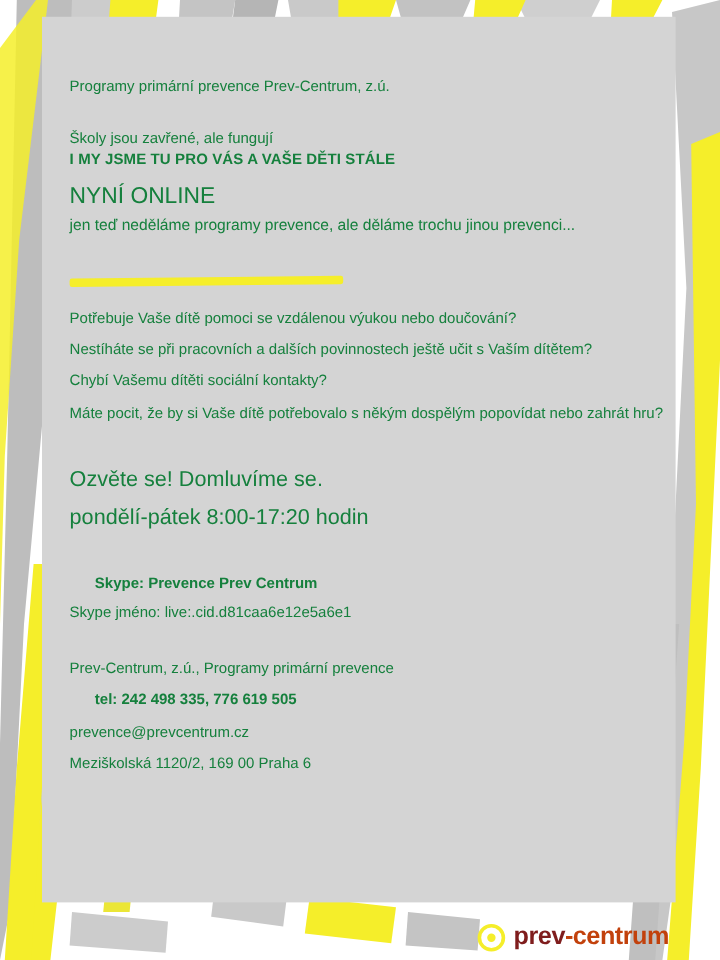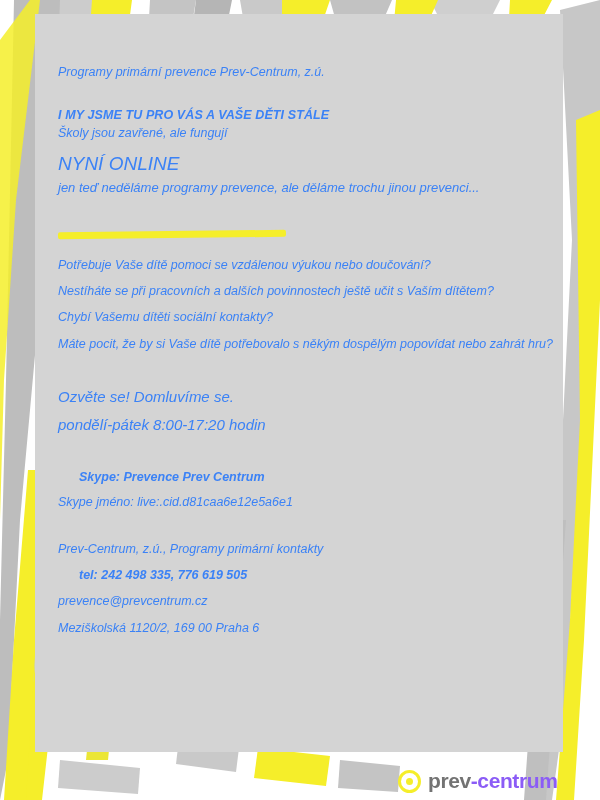--- a/index.html
+++ b/index.html
@@ -43,23 +43,22 @@
 
   
   #content {
     position: absolute;
     left: 58px;
     top: 64px;
     width: 500px;
   }
 
   .line {
-    color: #3b82f6;
+    color: #15803d;
     line-height: 1.38;
-    font-style: italic;
   }
 
   .t-intro {
     font-size: 12.5px;
     margin-bottom: 26px;
   }
   .t-small {
     font-size: 12.5px;
   }
   .t-bold-caps {
@@ -92,21 +91,21 @@
   }
   .q-block .line {
     font-size: 12.5px;
     margin-bottom: 9px;
   }
 
   .cta {
     margin-top: 34px;
   }
   .cta .line {
-    font-size: 15px;
+    font-size: 18px;
     margin-bottom: 7px;
   }
 
   .contact1 {
     margin-top: 34px;
   }
   .contact1 .line {
     font-size: 12.5px;
     margin-bottom: 7px;
   }
@@ -160,22 +159,22 @@
     height: 7px;
     margin: -3.5px 0 0 -3.5px;
     border-radius: 50%;
     background: #f5ee2a;
   }
   .logo-text {
     font-size: 21px;
     font-weight: bold;
     letter-spacing: -0.4px;
   }
-  .logo-prev { color: #737373; }
-  .logo-centrum { color: #8b5cf6; }
+  .logo-prev { color: #7f1d1d; }
+  .logo-centrum { color: #c2410c; }
 </style>
 </head>
 <body>
 
 <div id="poster">
 
   <div class="bg-layer">
     <svg width="600" height="800" viewBox="0 0 600 800" xmlns="http://www.w3.org/2000/svg">
 
       <path d="M14 0 L62 0 L40 300 L20 520 L8 760 L0 800 L0 620 L6 380 Z" fill="#bdbdbd"></path>
@@ -209,22 +208,22 @@
 
   <div id="paper"></div>
 
   <div class="yellow-underline"></div>
 
   <div id="content">
 
     <div class="line t-intro">Programy primární prevence Prev-Centrum, z.ú.</div>
 
     <div>
+      <div class="line t-small">Školy jsou zavřené, ale fungují</div>
       <div class="line t-bold-caps">I MY JSME TU PRO VÁS A VAŠE DĚTI STÁLE</div>
-      <div class="line t-small">Školy jsou zavřené, ale fungují</div>
       <div class="line t-big">NYNÍ ONLINE</div>
       <div class="line t-mid">jen teď neděláme programy prevence, ale děláme trochu jinou prevenci...</div>
     </div>
 
     <div class="q-block">
       <div class="line">Potřebuje Vaše dítě pomoci se vzdálenou výukou nebo doučování?</div>
       <div class="line">Nestíháte se při pracovních a dalších povinnostech ještě učit s Vaším dítětem?</div>
       <div class="line">Chybí Vašemu dítěti sociální kontakty?</div>
       <div class="line">Máte pocit, že by si Vaše dítě potřebovalo s někým dospělým popovídat nebo zahrát hru?</div>
     </div>
@@ -234,21 +233,21 @@
       <div class="line">pondělí-pátek 8:00-17:20 hodin</div>
     </div>
 
     <div class="contact1">
       <div class="line strong">Skype: Prevence Prev Centrum</div>
       <div class="line">Skype jméno: live:.cid.d81caa6e12e5a6e1</div>
     </div>
 
 
     <div class="contact3">
-      <div class="line">Prev-Centrum, z.ú., Programy primární kontakty</div>
+      <div class="line">Prev-Centrum, z.ú., Programy primární prevence</div>
       <div class="line strong">tel: 242 498 335, 776 619 505</div>
       <div class="line">prevence@prevcentrum.cz</div>
       <div class="line">Meziškolská 1120/2, 169 00 Praha 6</div>
     </div>
 
   </div>
 
   <div id="logo">
     <div class="logo-mark"></div>
     <div class="logo-text">

